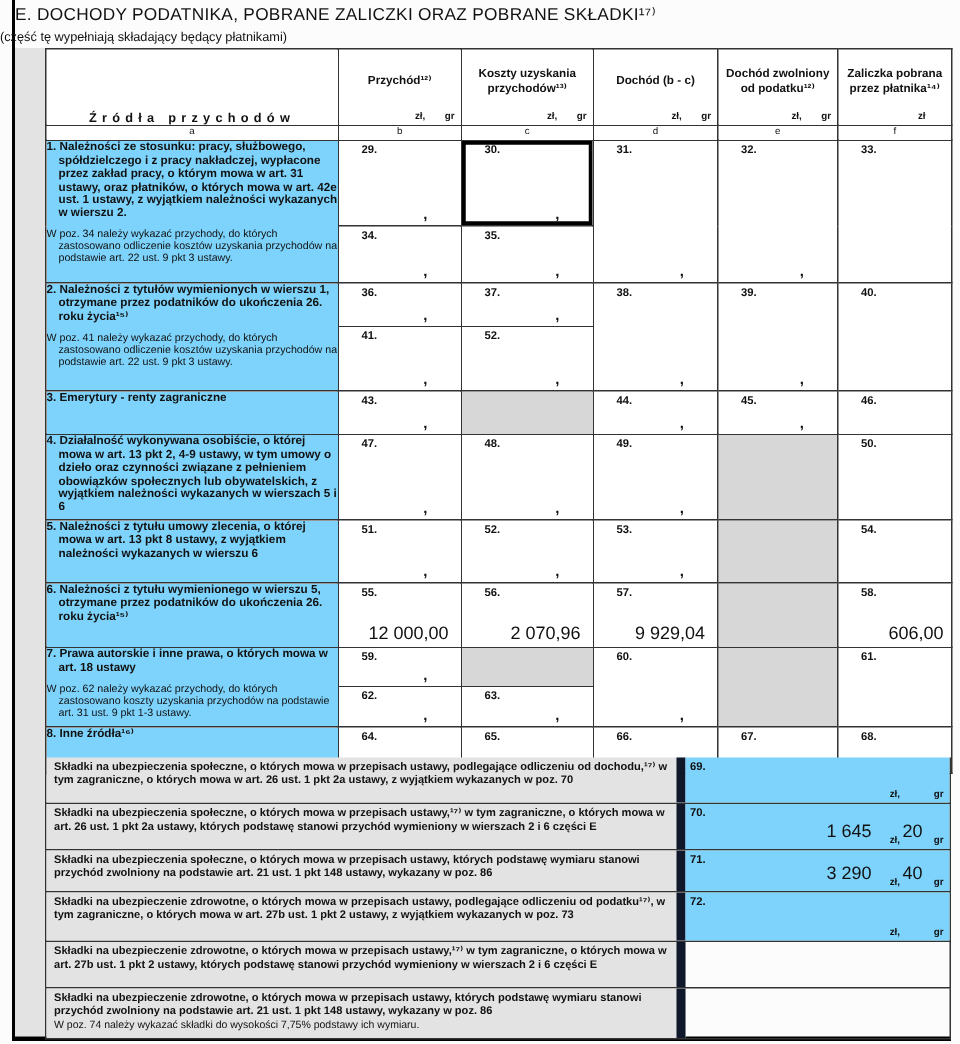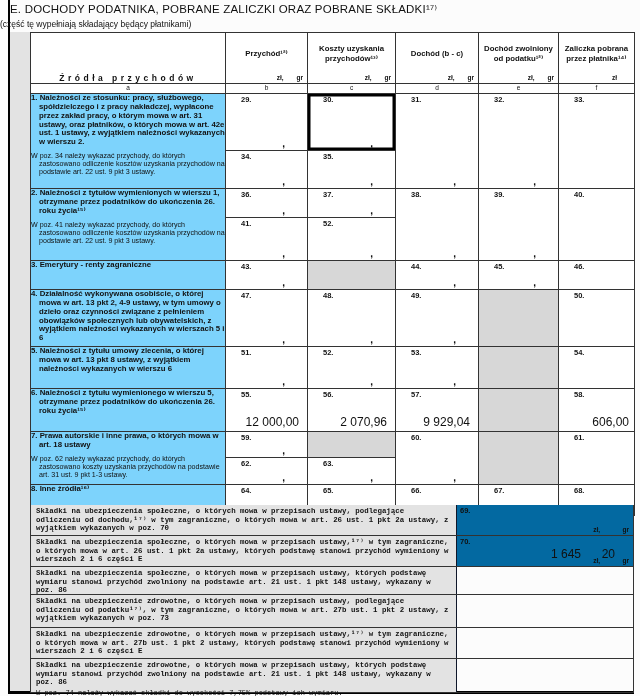--- a/index.html
+++ b/index.html
@@ -35,24 +35,24 @@
   td.cell { background:#fff; }
   td.cell .num { position:absolute; top:1px; left:3px; font-size:7.5px; font-weight:bold;margin-left:12px; }
   td.cell .comma { position:absolute; bottom:1px; right:22px; font-size:10px; font-weight:bold; }
   td.cell .val { position:absolute; bottom:2px; right:8px; font-size:12px; white-space:nowrap; }
   td.cell.val-edge .val { right:5px; }
   td.cell.shaded { background:#d7d7d7; }
   td.cell.focused { box-shadow: inset 0 0 0 2.5px #000; }
 
   .contrib { position:absolute; left:30px; top:505px; width:604px; }
   .crow { display:flex; border:1px solid #333; border-top:0; box-sizing:border-box; }
-  .clabel { width:426px; box-sizing:border-box; background:#e3e3e3; border-right:1px solid #0f172a;
-            font-size:7.4px; font-weight:bold; line-height:1.18; padding:2px 5px;font-family:Liberation Mono, monospace; }
+  .clabel { width:426px; box-sizing:border-box; background:#e3e3e3; border-right:6px solid #0f172a;
+            font-size:7.4px; font-weight:bold; line-height:1.18; padding:2px 5px; }
   .clabel .note { font-weight:normal; font-size:7px; margin-top:2px; }
-  .cval { flex:1; position:relative; background:#0369a1; }
+  .cval { flex:1; position:relative; background:#7dd3fc; }
   .cval .num { position:absolute; top:1px; left:3px; font-size:7.5px; font-weight:bold; }
   .cval .vzl { position:absolute; right:52px; bottom:5px; font-size:12px; white-space:nowrap;margin-left:25px; }
   .cval .uzl { position:absolute; right:33px; bottom:2px; font-size:6.5px; font-weight:bold; }
   .cval .vgr { position:absolute; right:18px; bottom:5px; font-size:12px; white-space:nowrap; }
   .cval .ugr { position:absolute; right:4px; bottom:2px; font-size:6.5px; font-weight:bold; }
 </style>
 </head>
 <body>
 
 <div class="vline"></div>
@@ -344,24 +344,38 @@
       <span class="num">70.</span>
       <span class="vzl">1 645</span>
       <span class="uzl">zł,</span>
       <span class="vgr">20</span>
       <span class="ugr">gr</span>
     </div>
   </div>
 
   <div class="crow" style="height:28px">
     <div class="clabel"><span>Składki na ubezpieczenia społeczne, o których mowa w przepisach ustawy, których podstawę wymiaru stanowi przychód zwolniony na podstawie art. 21 ust. 1 pkt 148 ustawy, wykazany w poz. 86</span></div>
+    <div class="cval">
+      <span class="num">71.</span>
+      <span class="vzl">3 290</span>
+      <span class="uzl">zł,</span>
+      <span class="vgr">40</span>
+      <span class="ugr">gr</span>
+    </div>
   </div>
 
   <div class="crow" style="height:33px">
     <div class="clabel"><span>Składki na ubezpieczenie zdrowotne, o których mowa w przepisach ustawy, podlegające odliczeniu od podatku¹⁷⁾, w tym zagraniczne, o których mowa w art. 27b ust. 1 pkt 2 ustawy, z wyjątkiem wykazanych w poz. 73</span></div>
+    <div class="cval">
+      <span class="num">72.</span>
+      <span class="vzl"></span>
+      <span class="uzl">zł,</span>
+      <span class="vgr"></span>
+      <span class="ugr">gr</span>
+    </div>
   </div>
 
   <div class="crow" style="height:31px">
     <div class="clabel"><span>Składki na ubezpieczenie zdrowotne, o których mowa w przepisach ustawy,¹⁷⁾ w tym zagraniczne, o których mowa w art. 27b ust. 1 pkt 2 ustawy, których podstawę stanowi przychód wymieniony w wierszach 2 i 6 części E</span></div>
   </div>
 
   <div class="crow" style="height:34px">
     <div class="clabel">
       <span>Składki na ubezpieczenie zdrowotne, o których mowa w przepisach ustawy, których podstawę wymiaru stanowi przychód zwolniony na podstawie art. 21 ust. 1 pkt 148 ustawy, wykazany w poz. 86</span>
       <div class="note">W poz. 74 należy wykazać składki do wysokości 7,75% podstawy ich wymiaru.</div>

